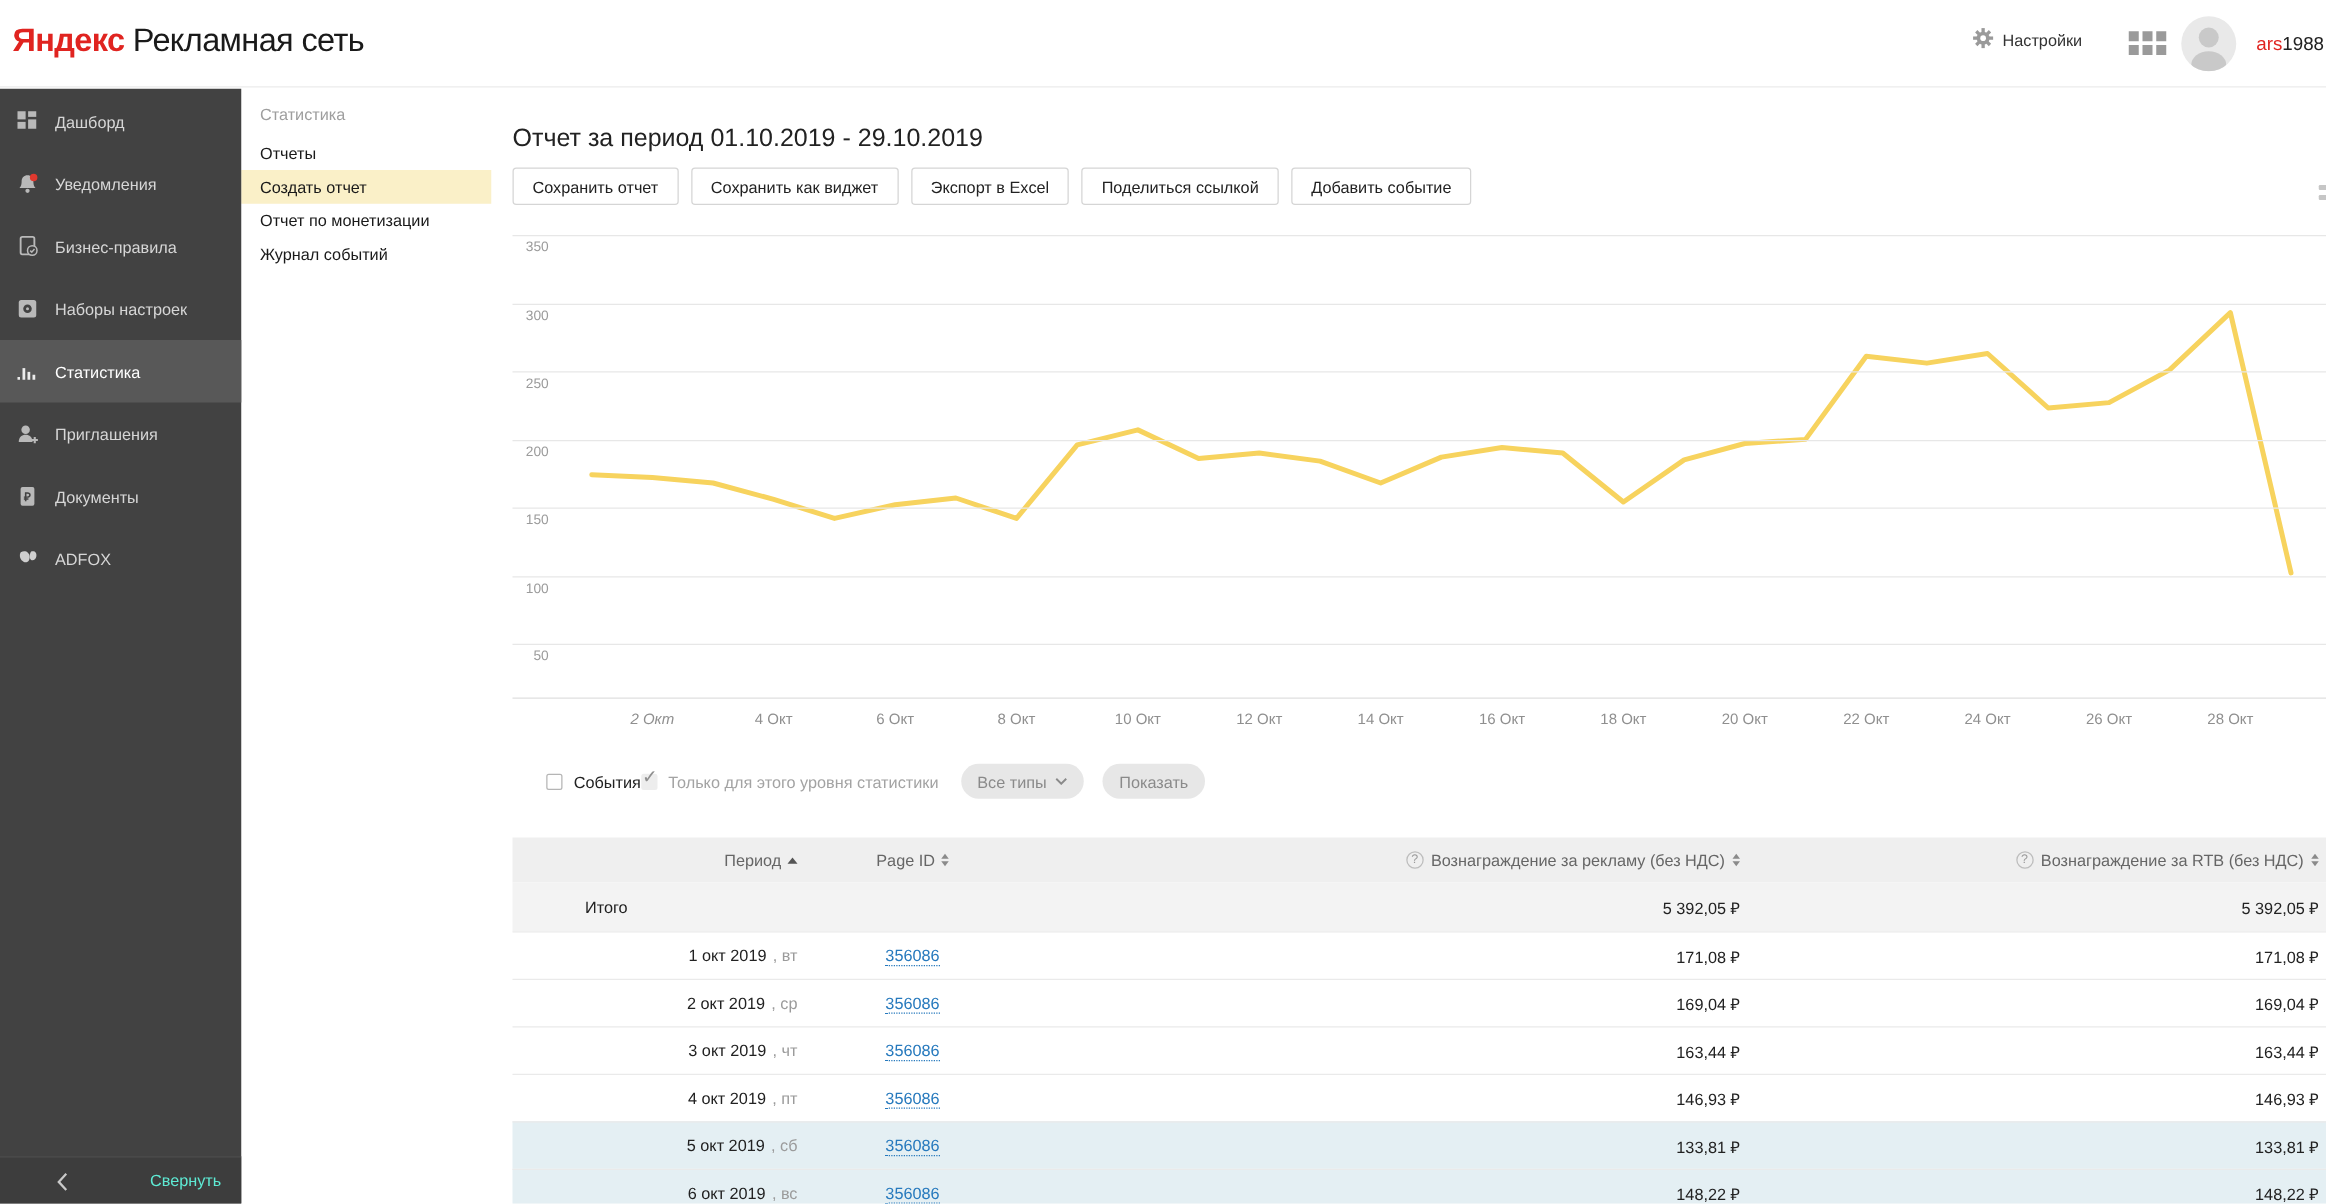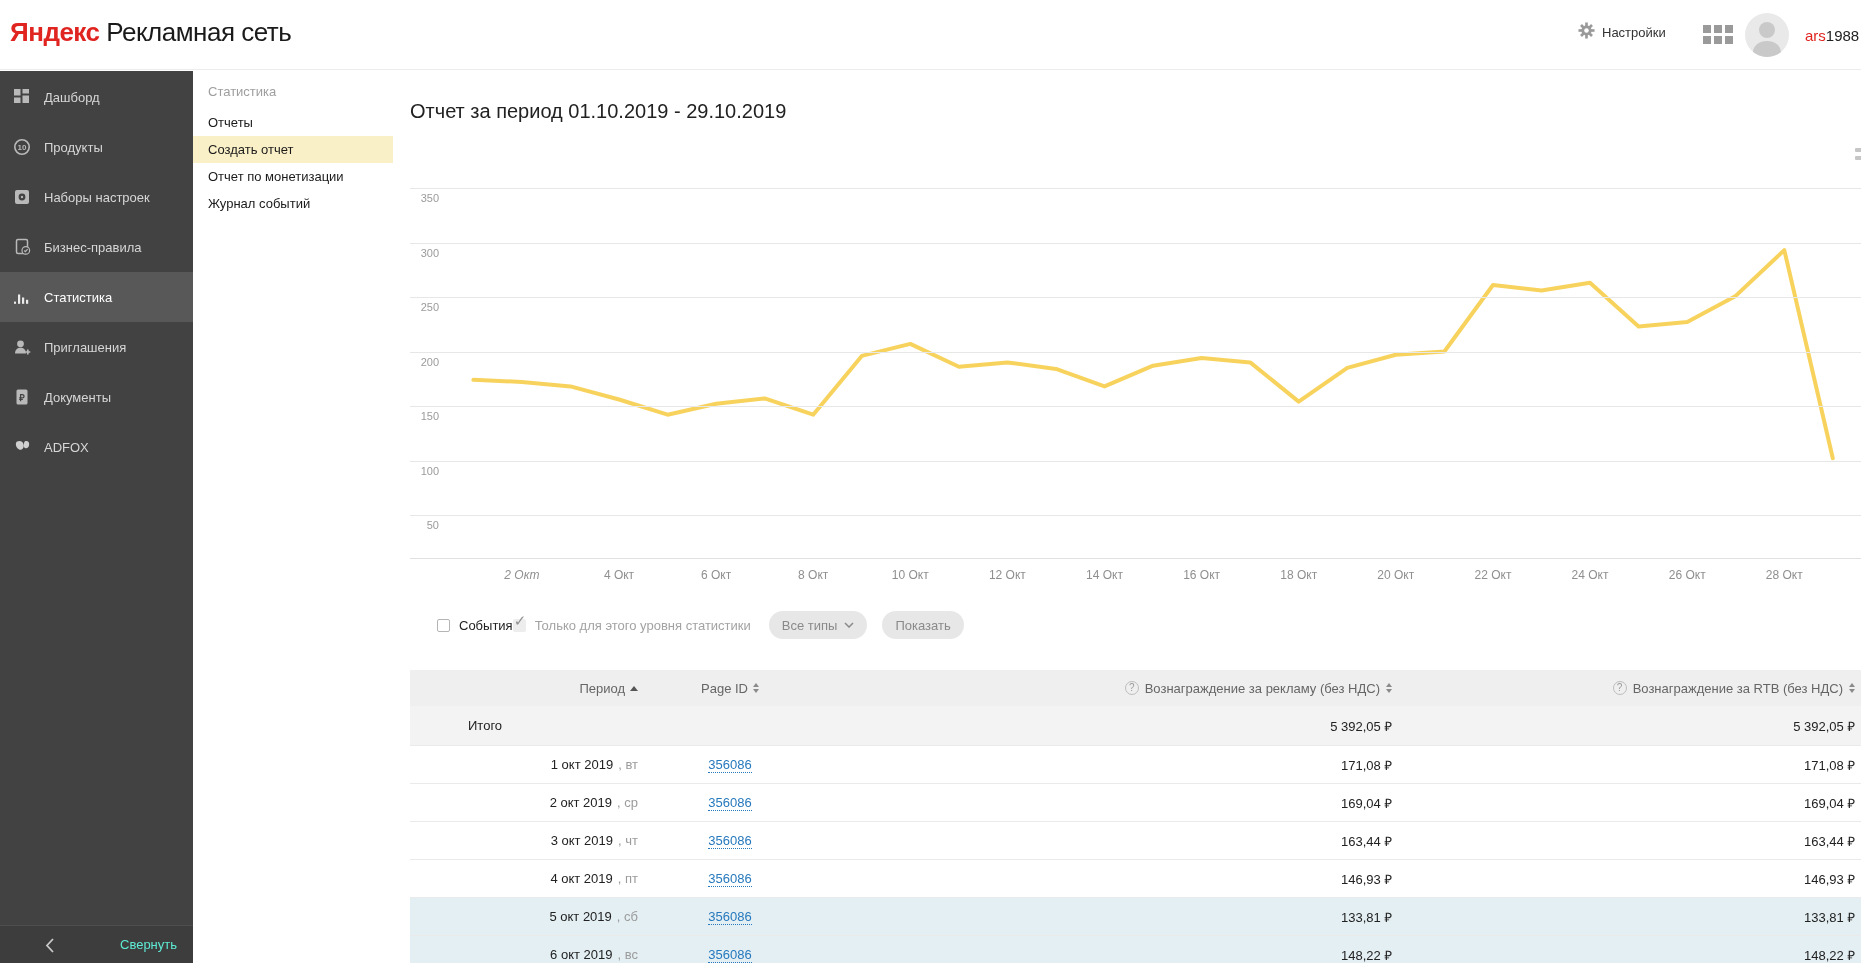--- a/index.html
+++ b/index.html
@@ -152,51 +152,52 @@
           <svg width="18" height="18" viewBox="0 0 18 18" fill="#b9b9b9">
             <rect x="1" y="1" width="6.5" height="6.5"></rect>
               <rect x="9.5" y="1" width="6.5" height="4.5"></rect>
             <rect x="1" y="9.5" width="6.5" height="5.5"></rect>
               <rect x="9.5" y="7.5" width="6.5" height="7.5"></rect>
           </svg>
         </span>
         <span>Дашборд</span>
       </div>
 
-
       <div class="side-item">
         <span class="ic">
           <svg width="18" height="18" viewBox="0 0 18 18">
-            <circle cx="9" cy="9" r="7.2" fill="none" stroke="#b9b9b9" stroke-width="1.6"></circle>
-            <text x="9" y="12" text-anchor="middle" font-size="8" font-weight="bold" fill="#b9b9b9" font-family="Liberation Sans, sans-serif">10</text>
-          </svg>
-        </span>
-        <span>Продукты</span>
+            <path d="M9,2.2 C11.8,2.2 13.7,4.3 13.7,7 C13.7,10.4 14.6,11.6 15.4,12.4 L2.6,12.4 C3.4,11.6 4.3,10.4 4.3,7 C4.3,4.3 6.2,2.2 9,2.2 Z" fill="#b9b9b9"></path>
+            <circle cx="9" cy="14.6" r="1.7" fill="#b9b9b9"></circle>
+            <circle cx="13.9" cy="3.9" r="3" fill="#e0392f"></circle>
+          </svg>
+        </span>
+        <span>Уведомления</span>
+      </div>
+
+
+      <div class="side-item">
+        <span class="ic">
+          <svg width="18" height="18" viewBox="0 0 18 18">
+            <rect x="3.5" y="1.5" width="11" height="14" rx="1.5" fill="none" stroke="#b9b9b9" stroke-width="1.5"></rect>
+            <circle cx="12.8" cy="12.4" r="3.8" fill="#424242" stroke="#b9b9b9" stroke-width="1.2"></circle>
+            <path d="M11.2,12.5 l1.2,1.2 l2.2,-2.5" fill="none" stroke="#b9b9b9" stroke-width="1.2"></path>
+          </svg>
+        </span>
+        <span>Бизнес-правила</span>
       </div>
 
       <div class="side-item">
         <span class="ic">
           <svg width="18" height="18" viewBox="0 0 18 18">
             <rect x="2" y="2" width="14" height="14" rx="2" fill="#b9b9b9"></rect>
             <circle cx="9" cy="9" r="3.4" fill="#424242"></circle>
             <circle cx="9" cy="9" r="1.2" fill="#b9b9b9"></circle>
           </svg>
         </span>
         <span>Наборы настроек</span>
-      </div>
-
-      <div class="side-item">
-        <span class="ic">
-          <svg width="18" height="18" viewBox="0 0 18 18">
-            <rect x="3.5" y="1.5" width="11" height="14" rx="1.5" fill="none" stroke="#b9b9b9" stroke-width="1.5"></rect>
-            <circle cx="12.8" cy="12.4" r="3.8" fill="#424242" stroke="#b9b9b9" stroke-width="1.2"></circle>
-            <path d="M11.2,12.5 l1.2,1.2 l2.2,-2.5" fill="none" stroke="#b9b9b9" stroke-width="1.2"></path>
-          </svg>
-        </span>
-        <span>Бизнес-правила</span>
       </div>
 
       <div class="side-item selected">
         <span class="ic">
           <svg width="18" height="18" viewBox="0 0 18 18" fill="#ececec">
             <rect x="1" y="13.6" width="2" height="2.2"></rect>
             <rect x="5" y="6.5" width="2.2" height="9.3"></rect>
             <rect x="9" y="9.5" width="2.2" height="6.3"></rect>
             <rect x="13" y="11.8" width="2.2" height="4"></rect>
           </svg>
@@ -257,20 +258,27 @@
     </div>
     <div class="submenu-item">
       <span>Отчет по монетизации</span>
     </div>
     <div class="submenu-item">
       <span>Журнал событий</span>
     </div>
   </div>
 
   <div class="page-title">Отчет за период 01.10.2019 - 29.10.2019</div>
+  <div class="btn-row">
+    <div class="btn">Сохранить отчет</div>
+    <div class="btn">Сохранить как виджет</div>
+    <div class="btn">Экспорт в Excel</div>
+    <div class="btn">Поделиться ссылкой</div>
+    <div class="btn">Добавить событие</div>
+  </div>
   <div class="edge-glyph">
       <i></i>
       <i></i>
     </div>
 
   <div class="chart" id="plot">
     <div class="chart-bottom"></div>
     <svg id="plot-svg" width="1451" height="420" viewBox="0 0 1451 420">
       <polyline id="series-line" fill="none" stroke-width="4" stroke-linejoin="round" stroke-linecap="round" points="63.4,214.8 111.9,217.0 160.5,221.4 209.0,234.5 257.6,249.7 306.1,238.8 354.7,233.4 403.2,249.7 451.8,190.9 500.3,178.9 548.9,201.8 597.4,197.4 646.0,203.9 694.5,221.4 743.1,200.7 791.6,193.0 840.2,197.4 888.7,236.6 937.3,202.9 985.8,189.8 1034.4,186.5 1083.0,120.0 1131.5,125.5 1180.0,117.8 1228.6,161.4 1277.2,157.1 1325.7,130.9 1374.3,85.1 1422.8,293.3" stroke="#f7d35e"></polyline>
     </svg>

